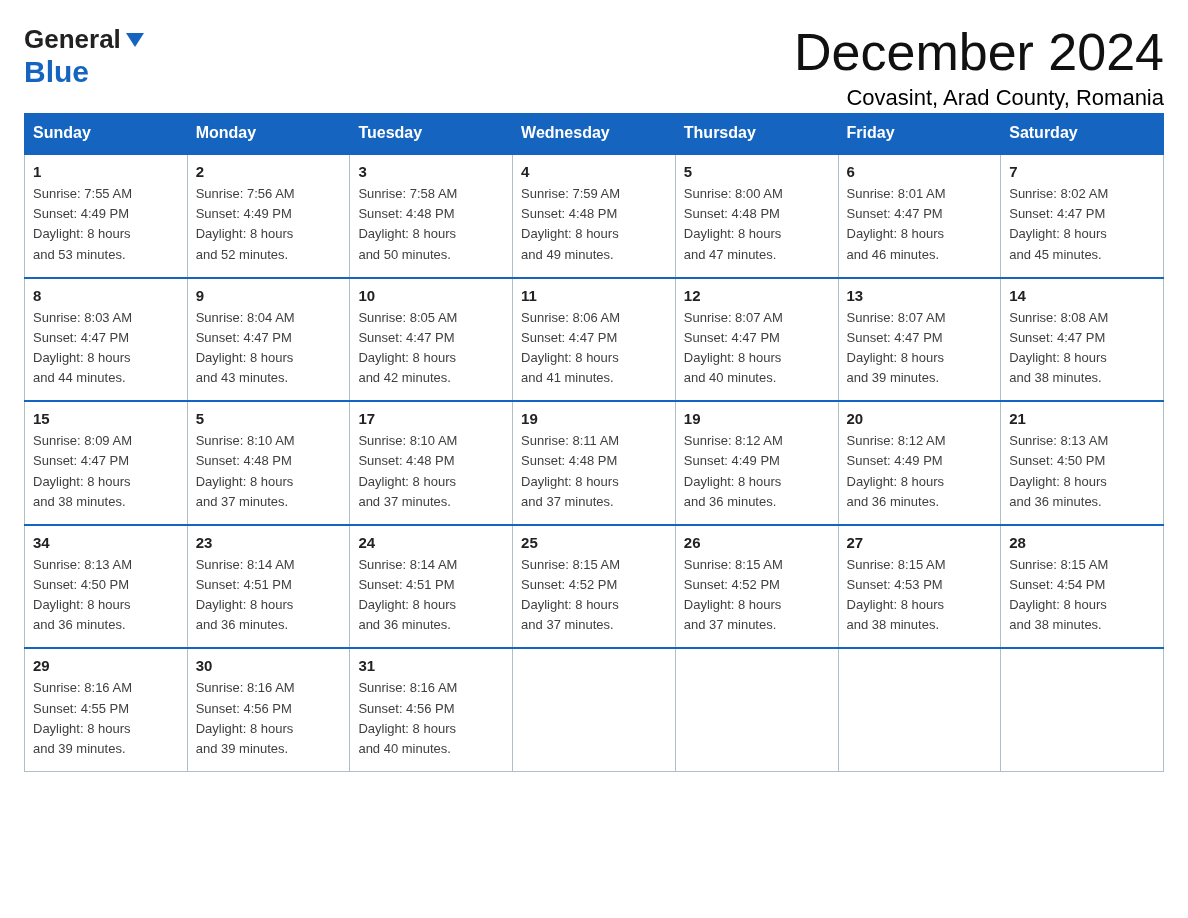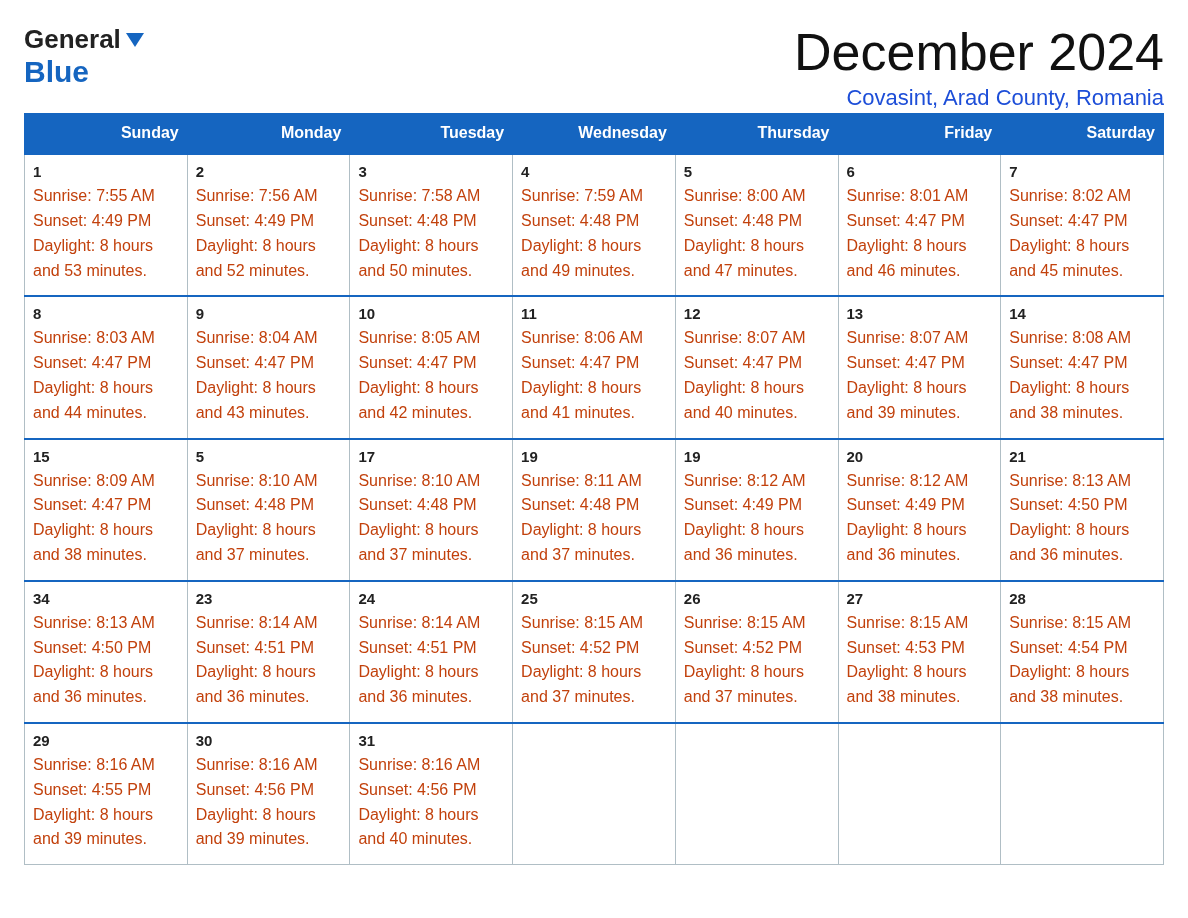--- a/index.html
+++ b/index.html
@@ -25,55 +25,55 @@
       text-align: right;
     }
     .month-title {
       font-size: 52px;
       font-weight: normal;
       color: #111;
       line-height: 1.1;
     }
     .location-title {
       font-size: 22px;
-      color: #1d4ed8;
+      color: #000000;
       margin-top: 4px;
     }
     table {
       width: 100%;
       border-collapse: collapse;
       table-layout: fixed;
     }
     thead th {
       background-color: #1565c0;
       color: #fff;
       font-size: 16px;
       font-weight: bold;
       padding: 10px 8px;
-      text-align: right;
+      text-align: left;
       border: 1px solid #1565c0;
     }
     tbody td {
       border: 1px solid #b0bec5;
       padding: 8px 8px 12px 8px;
       vertical-align: top;
       font-size: 13px;
       color: #222;
       height: 110px;
     }
     .day-num {
       font-size: 15px;
       font-weight: bold;
       margin-bottom: 4px;
       display: block;
     }
     .day-info {
-      font-size: 16px;
+      font-size: 13px;
       line-height: 1.55;
-      color: #c2410c;
+      color: #404040;
     }
     tbody tr:first-child td {
       border-top: 3px solid #1565c0;
     }
     tbody tr td {
       border-top: 2px solid #1565c0;
     }
     .empty-cell {
       background: #fff;
     }

